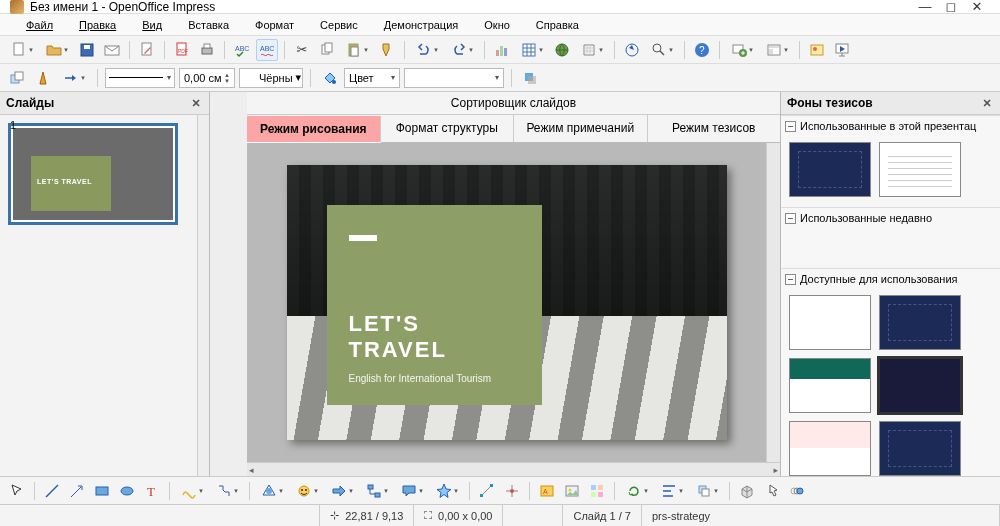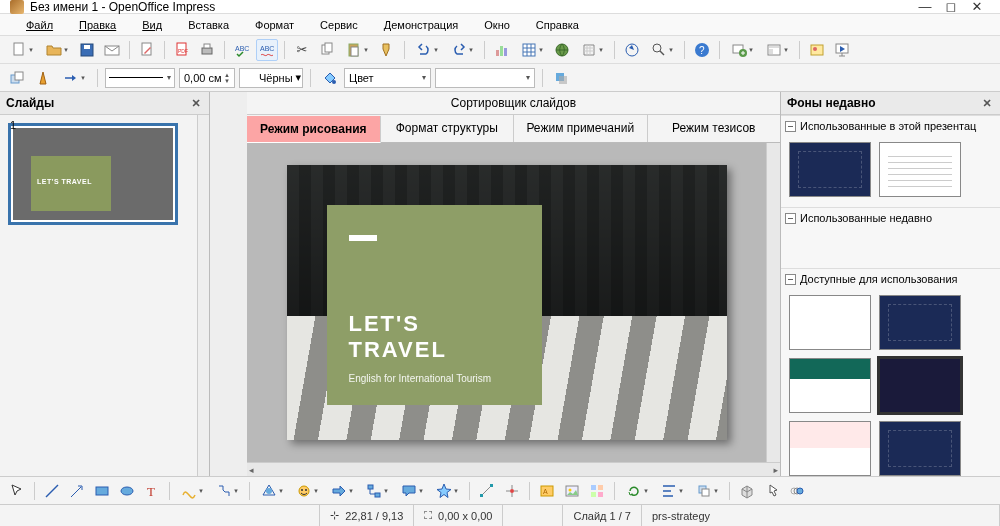--- a/index.html
+++ b/index.html
@@ -54,21 +54,21 @@
 .linestyle {
   width: 70px; height: 20px; border: 1px solid #bbb; background: #fff; display: flex; align-items: center; padding: 0 3px; justify-content: space-between;
 }
 .linestyle .lin { flex:1; height:1px; background:#000; }
 .linestyle .caret { font-size: 8px; color:#555; margin-left:4px; }
 .numfield { width: 56px; height: 20px; border: 1px solid #bbb; background:#fff; display:flex; align-items:center; padding:0 4px; justify-content: space-between; }
 .spinners { display:flex; flex-direction:column; font-size:6px; line-height:6px; color:#555; }
 .colfield { width: 64px; height:20px; border:1px solid #bbb; background:#fff; display:flex; align-items:center; padding:0 16px; gap:3px; justify-content: space-between;}
 .colfield .swatch { width:16px; height:12px; background:#000; }
 .sel { height:20px; border:1px solid #bbb; background:#fff; display:flex; align-items:center; padding:0 4px; justify-content:space-between;}
-.sel.small{ width:87px;} .sel.med{ width:100px;}
+.sel.small{ width:56px;} .sel.med{ width:100px;}
 .sel .caret { font-size:8px; color:#555;}
 .workspace { flex:1; display:flex; min-height:0; }
 .panel-slides {
   width: 210px; background:#f3f3f3; border-right:1px solid #bbb; display:flex; flex-direction:column;
 }
 .panel-header { display:flex; align-items:center; justify-content:space-between; padding:4px 6px; font-weight:bold; font-size:12px; border-bottom:1px solid #ccc; background:#eaeaea;}
 .panel-header .xbtn { font-size:11px; color:#555; width:14px; height:14px; display:flex; align-items:center; justify-content:center; border:1px solid transparent;}
 .thumb-area { flex:1; padding:8px; display:flex; }
 .thumb {
   border: 3px solid #3973ac; padding:2px; background:#fff; width:170px; height:102px; position:relative;
@@ -429,21 +429,21 @@
       <div class="vsb"></div>
     </div>
     <div class="hsb">
         <span>◂</span>
         <span>▸</span>
       </div>
   </div>
 
   <div class="panel-right">
     <div class="panel-header">
-      <span>Фоны недавно</span>
+      <span>Фоны тезисов</span>
       <span class="xbtn">✕</span>
     </div>
     <div class="right-scroller">
       <div class="section-hdr">
         <span class="tog">–</span>
         <span>Использованные в этой презентац</span>
       </div>
       <div class="bg-grid">
         <div class="bg-thumb navy"></div>
         <div class="bg-thumb lines"></div>

